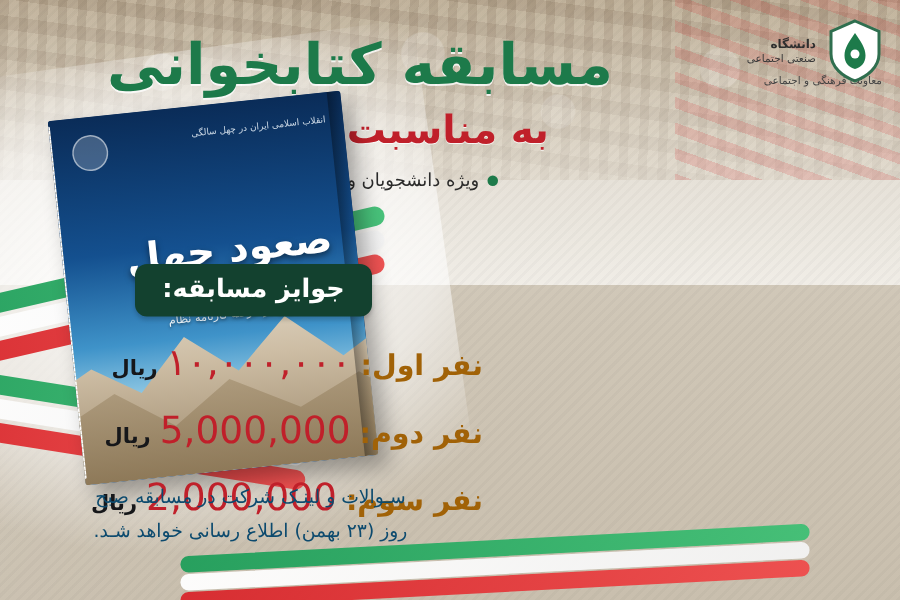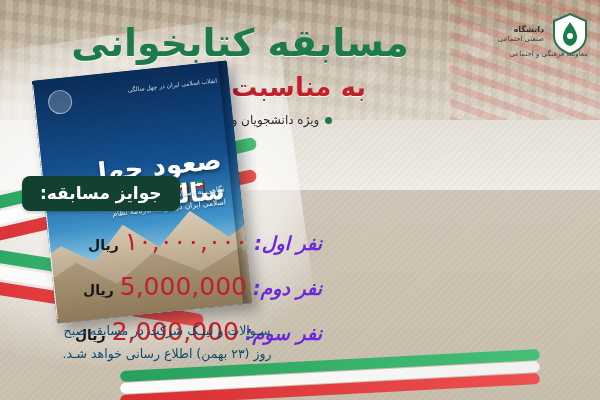--- a/index.html
+++ b/index.html
@@ -179,21 +179,21 @@
     vertical-align: middle;
   }
 
   
   .prizes {
     position: absolute;
     left: 22px;
     top: 176px;
     width: 300px;
     direction: rtl;
-    text-align: left;
+    text-align: center;
   }
   .prizes-header {
     display: inline-block;
     background: #13412f;
     color: #ffffff;
     font-size: 17px;
     font-weight: bold;
     padding: 7px 18px 8px 18px;
     border-radius: 8px;
     margin-right: 6px;
@@ -203,22 +203,21 @@
     margin-top: 16px;
     display: flex;
     align-items: baseline;
     justify-content: flex-start;
     gap: 6px;
     white-space: nowrap;
   }
   .prize-rank {
     font-size: 19px;
     font-weight: bold;
-    color: #6d28d9;
-    font-style: italic;
+    color: #a16207;
   }
   .prize-amount {
     font-size: 25px;
     font-weight: normal;
     color: #c0202a;
     letter-spacing: 0px;
   }
   .prize-unit {
     font-size: 14px;
     font-weight: bold;

